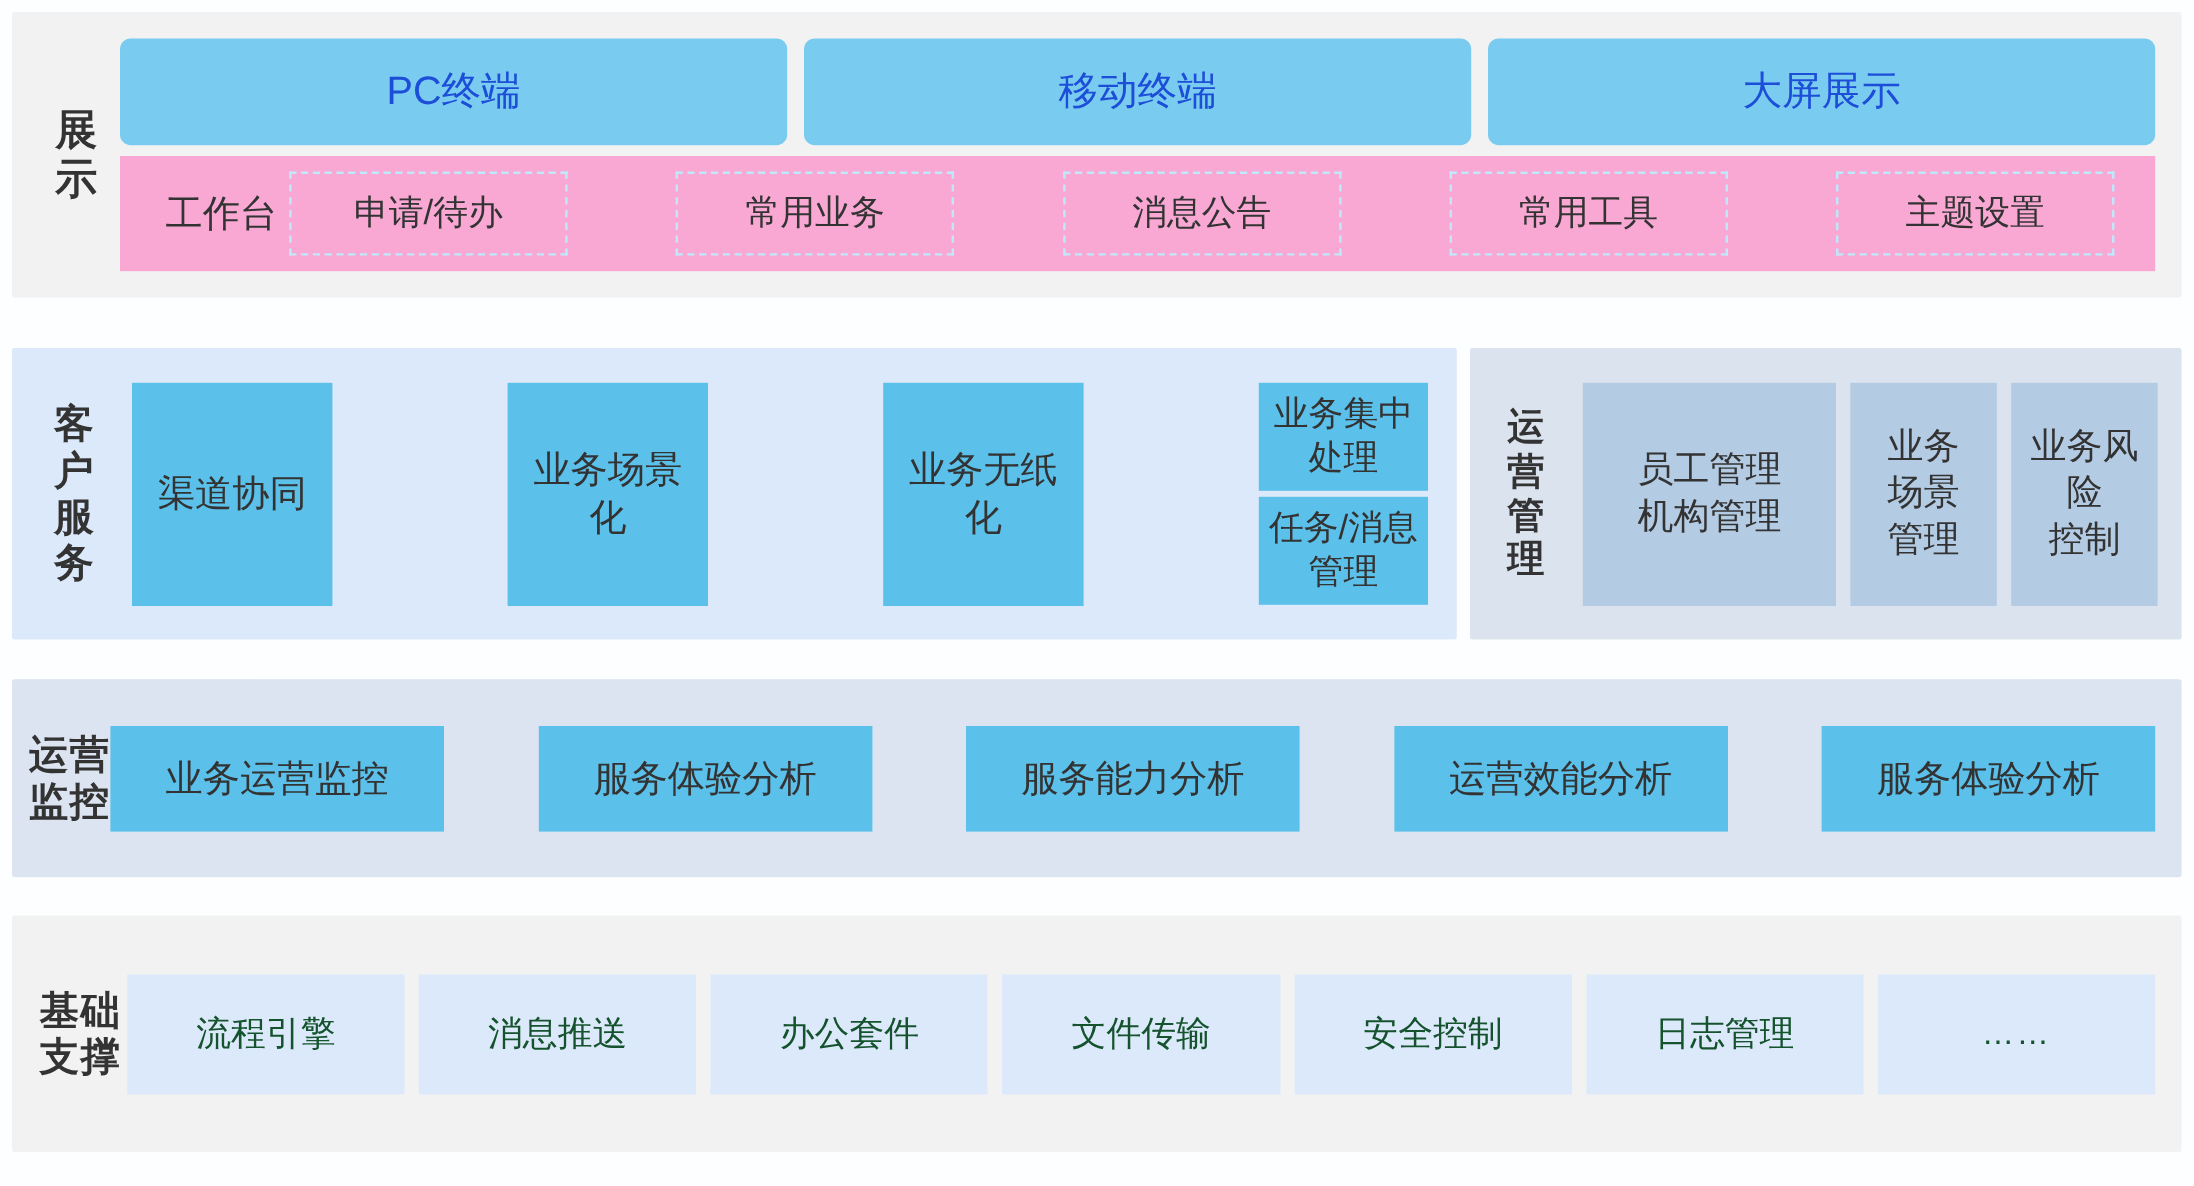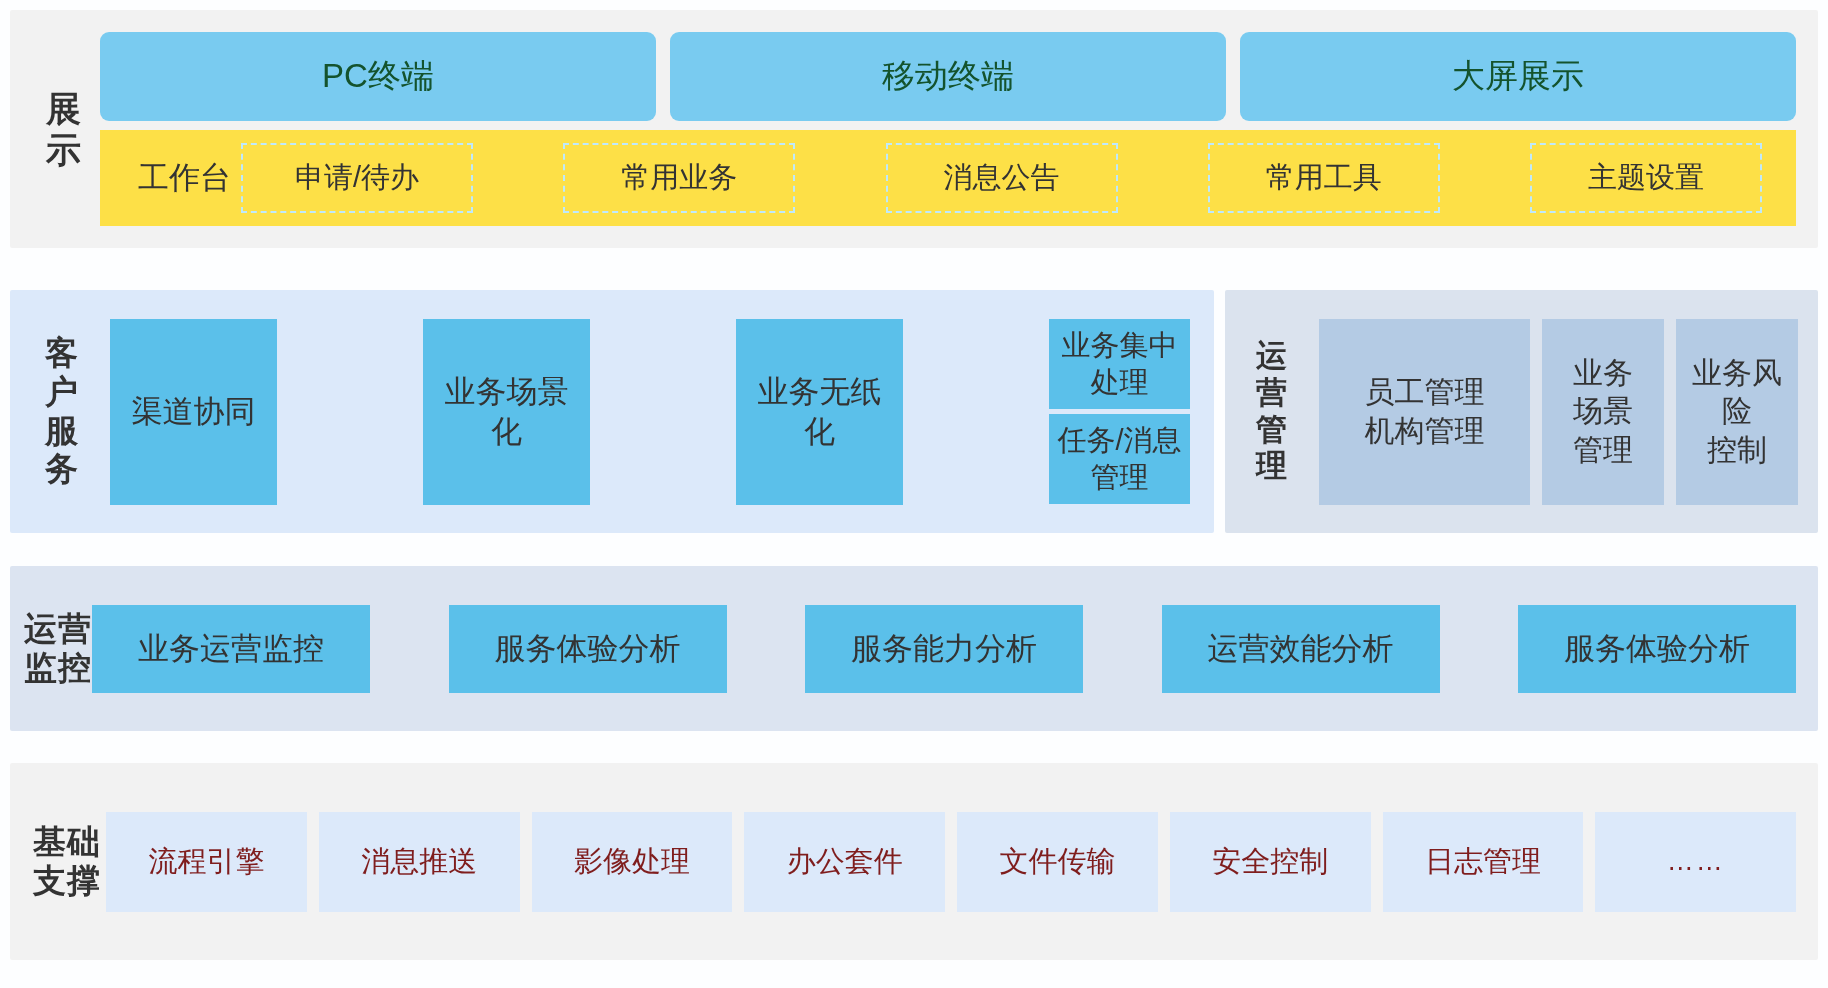--- a/index.html
+++ b/index.html
@@ -71,25 +71,25 @@
     height: 89px;
   }
   .terminal-tile {
     flex: 1 1 0;
     background: #79cbf0;
     border-radius: 9px;
     display: flex;
     align-items: center;
     justify-content: center;
     font-size: 33px;
-    color: #14532d;
+    color: #1d4ed8;
   }
   .workbench-bar {
     flex: 1 1 auto;
-    background: #fde047;
+    background: #f9a8d4;
     display: flex;
     align-items: center;
     padding: 0 34px 0 38px;
     gap: 0;
   }
   .workbench-title {
     font-size: 31px;
     color: #333333;
     flex: 0 0 auto;
     margin-right: 10px;
@@ -253,21 +253,21 @@
     min-width: 0;
   }
   .tile-pale {
     flex: 1 1 0;
     background: #dce9fa;
     height: 100px;
     display: flex;
     align-items: center;
     justify-content: center;
     font-size: 29px;
-    color: #7f1d1d;
+    color: #14532d;
     box-sizing: border-box;
   }
   .tile-pale.ellipsis {
     font-size: 27px;
     letter-spacing: 2px;
   }
 </style>
 </head>
 <body>
 
@@ -348,21 +348,20 @@
   </section>
 
   <section class="band band-foundation">
     <div class="band-label">
       <span>基础</span>
       <span>支撑</span>
     </div>
     <div class="foundation-tiles">
       <div class="tile-pale">流程引擎</div>
       <div class="tile-pale">消息推送</div>
-      <div class="tile-pale">影像处理</div>
       <div class="tile-pale">办公套件</div>
       <div class="tile-pale">文件传输</div>
       <div class="tile-pale">安全控制</div>
       <div class="tile-pale">日志管理</div>
       <div class="tile-pale ellipsis">……</div>
     </div>
   </section>
 
 </div>
 

